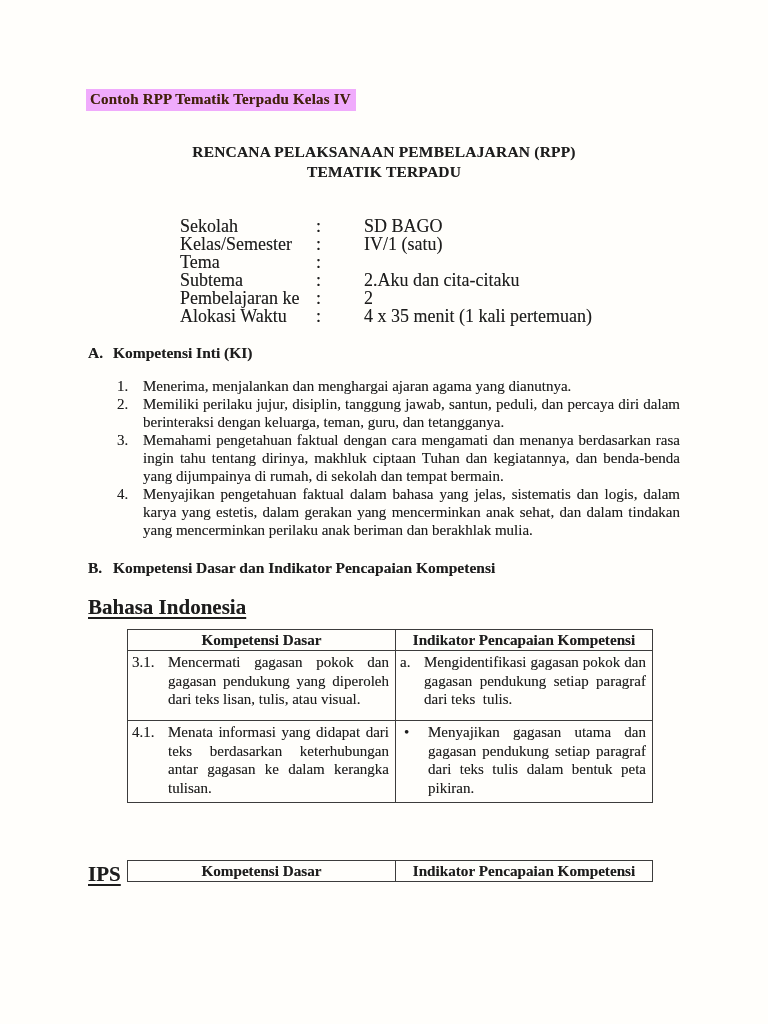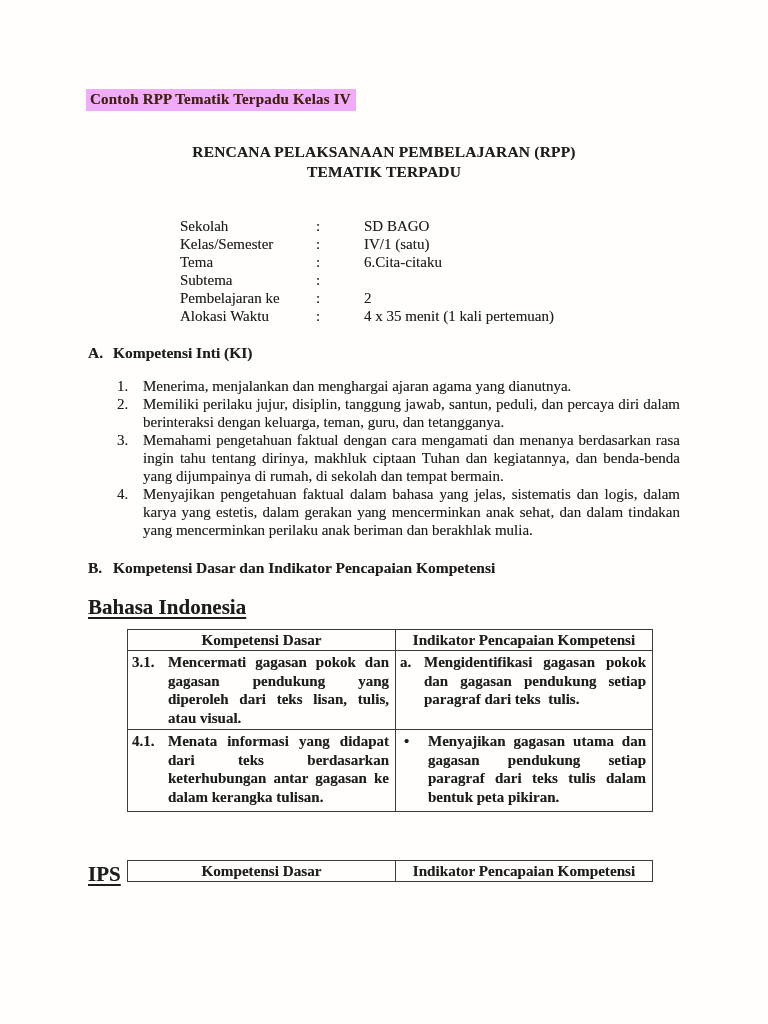--- a/index.html
+++ b/index.html
@@ -20,21 +20,21 @@
     padding:2px 5px 3px 4px;
     letter-spacing:0.2px;
   }
   
   .doc-title{
     position:absolute;left:0;top:142px;width:768px;
     text-align:center;font-weight:bold;font-size:15.5px;line-height:20px;
     letter-spacing:0.2px;
   }
   
-  .details{position:absolute;left:180px;top:217px;font-size:15px;}
+  .details{position:absolute;left:180px;top:217px;font-size:18px;}
   .detail-row{display:grid;grid-template-columns:136px 48px auto;height:18px;line-height:18px;}
   
   .sec-head{position:absolute;display:flex;font-weight:bold;font-size:15.5px;line-height:18px;}
   .sec-head .letter{width:25px;flex:none;}
   #secA{left:88px;top:344px;}
   #secB{left:88px;top:559px;}
   
   .ki-list{position:absolute;left:117px;top:377px;width:563px;font-size:15px;line-height:18px;}
   .ki-item{display:flex;}
   .ki-item .num{width:26px;flex:none;}
@@ -43,21 +43,21 @@
   .subject{position:absolute;left:88px;font-weight:bold;font-size:21px;
            text-decoration:underline;text-underline-offset:3px;}
   #subj1{top:595px;}
   #subj2{top:862px;}
   
   table.kd{position:absolute;left:127px;width:526px;border-collapse:collapse;
            font-size:15px;line-height:18.5px;table-layout:fixed;}
   #table1{top:629px;}
   #table2{top:860px;}
   table.kd col.c1{width:268px;}
-  table.kd th,table.kd td{border:1.6px solid #3c3c3c;vertical-align:top;padding:0;font-weight:bold;}
+  table.kd th,table.kd td{border:1.6px solid #3c3c3c;vertical-align:top;padding:0;}
   table.kd th{font-weight:bold;text-align:center;height:20px;line-height:20px;font-size:15.2px;margin-top:47px;}
   .cell{display:flex;padding:2px 6px 2px 4px;}
   .cell .mk{flex:none;}
   .cell .kdn{width:36px;}
   .cell .ind{width:24px;}
   .cell .bul{width:24px;padding-left:4px;}
   .cell .txt{flex:1;text-align:justify;}
   .h70{height:70px;} .h82{height:82px;} .h40{height:40px;}
 </style>
 </head>
@@ -79,25 +79,25 @@
       <span>SD BAGO</span>
     </div>
     <div class="detail-row">
       <span>Kelas/Semester</span>
       <span>:</span>
       <span>IV/1 (satu)</span>
     </div>
     <div class="detail-row">
       <span>Tema</span>
       <span>:</span>
-      <span>6.Cita-citaku</span>
     </div>
     <div class="detail-row">
       <span>Subtema</span>
       <span>:</span>
+      <span>2.Aku dan cita-citaku</span>
     </div>
     <div class="detail-row">
       <span>Pembelajaran ke</span>
       <span>:</span>
       <span>2</span>
     </div>
     <div class="detail-row">
       <span>Alokasi Waktu</span>
       <span>:</span>
       <span>4 x 35 menit (1 kali pertemuan)</span>

